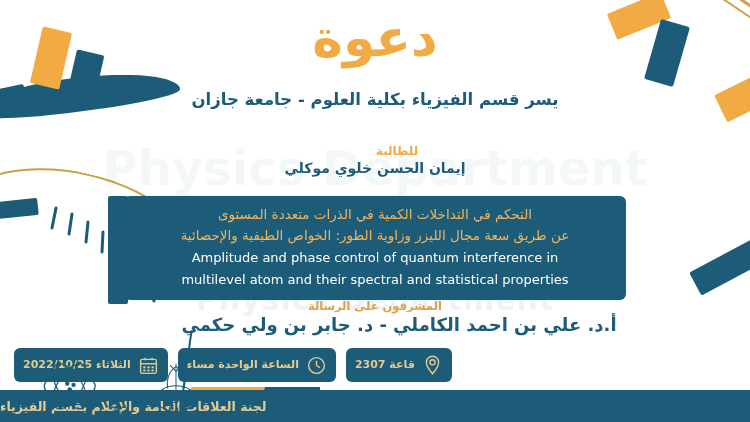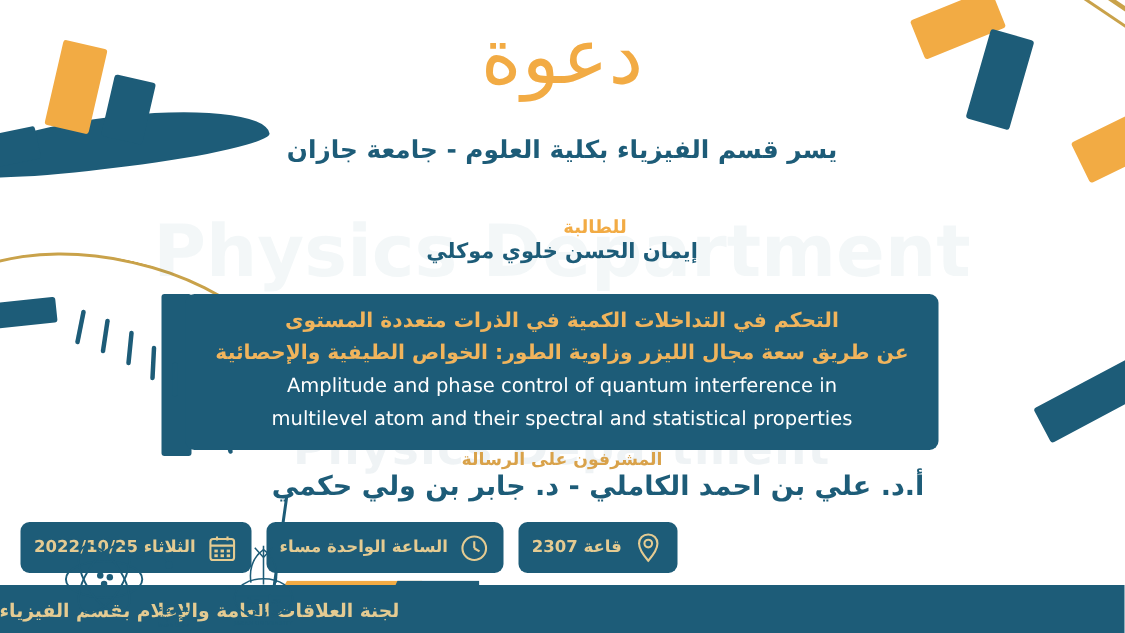--- a/index.html
+++ b/index.html
@@ -120,21 +120,21 @@
     direction:ltr;white-space:nowrap;
   }
 
   
   .content{position:absolute;inset:0;}
 
   .doaa{
     position:absolute;left:0;right:0;top:6px;
     text-align:center;
     font-size:52px;
-    font-weight:normal;
+    font-weight:bold;
     color:#f2ab44;
     line-height:1.25;
     font-family:"DejaVu Sans","Liberation Sans",sans-serif;
   }
 
   .intro{
     position:absolute;left:0;right:0;top:88px;
     text-align:center;
     color:#1d5c78;
     font-size:16.5px;
@@ -165,21 +165,21 @@
     width:502px;
     background:#1d5c78;
     border-radius:6px;
     padding:8px 14px 10px;
     box-sizing:border-box;
     text-align:center;
   }
   .banner-ar{
     color:#f0b45c;
     font-size:13.5px;
-    font-weight:bold;
+    font-weight:normal;
     line-height:1.55;
   }
   .banner-en{
     color:#ffffff;
     font-size:13px;
     line-height:1.45;
     direction:ltr;
     margin-top:3px;
   }
 

